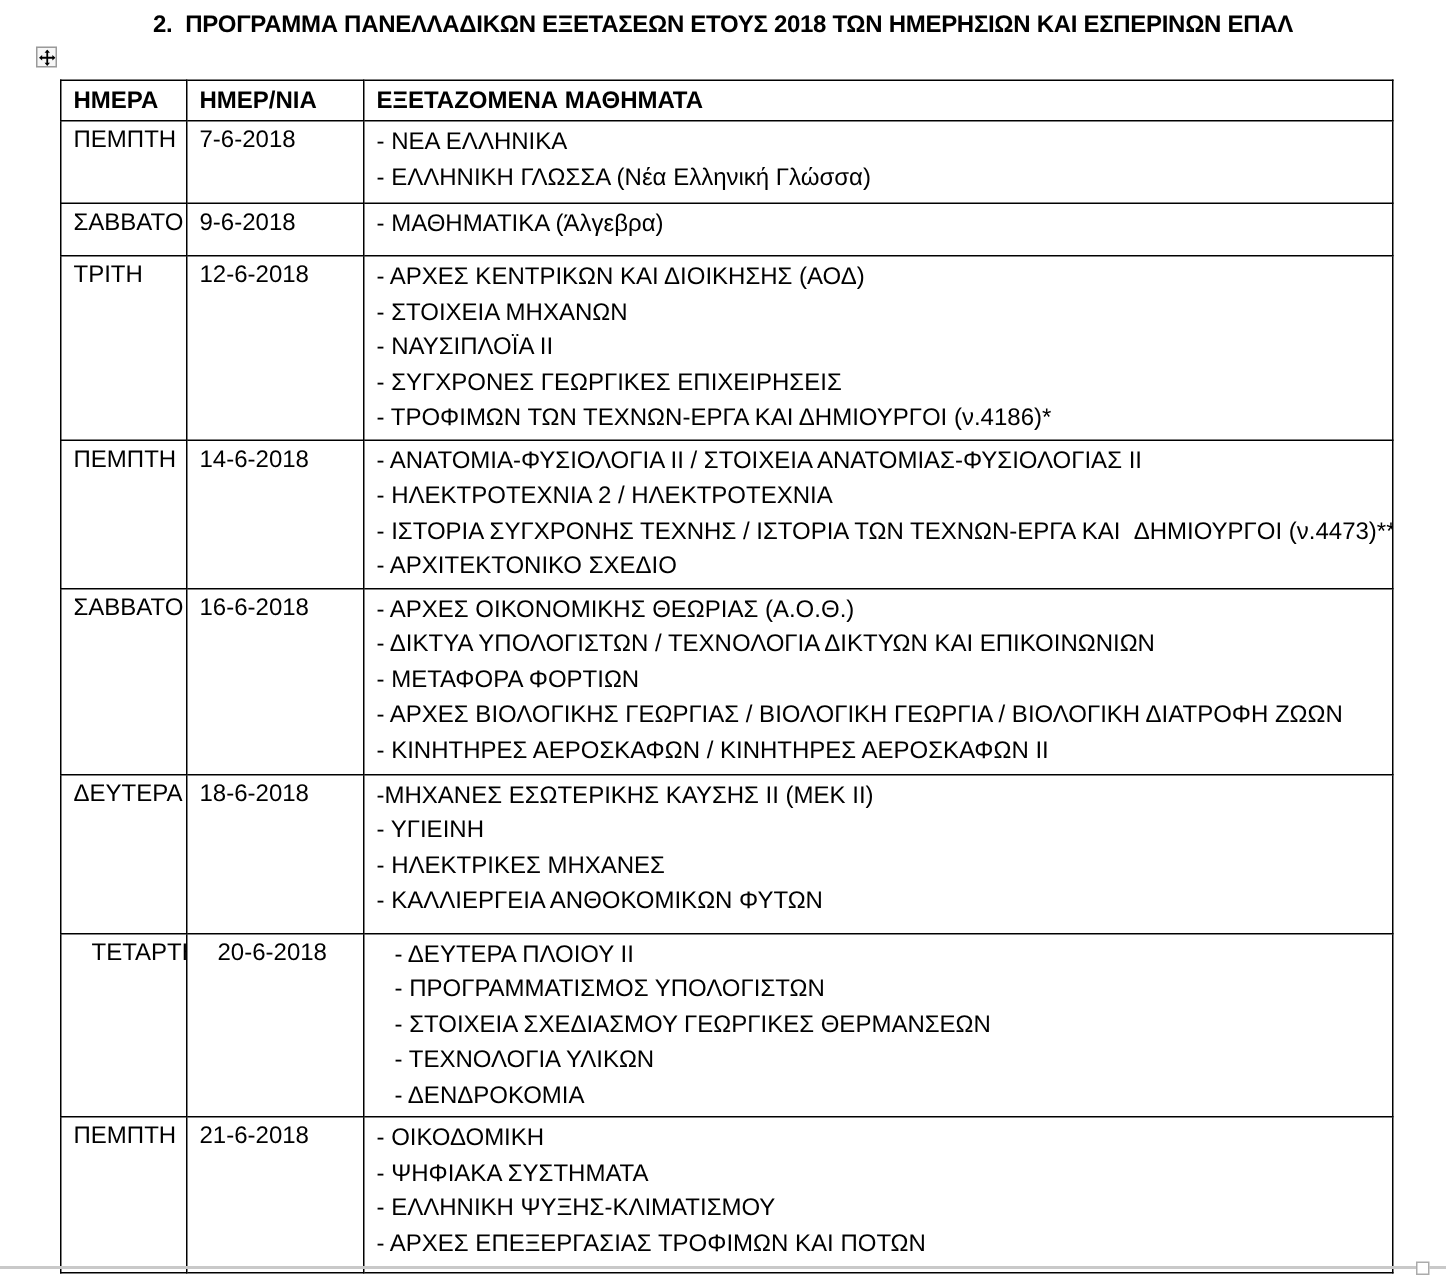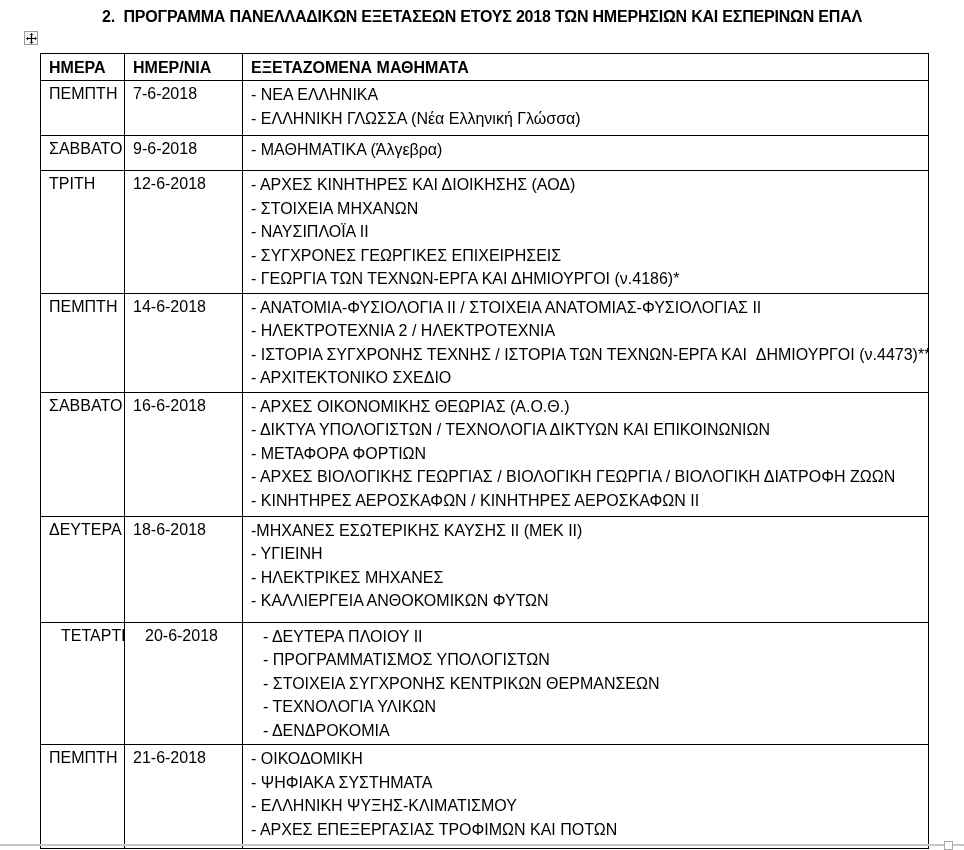--- a/index.html
+++ b/index.html
@@ -134,25 +134,25 @@
         <td class="day">ΣΑΒΒΑΤΟ</td>
         <td class="date">9-6-2018</td>
         <td class="subjects">
           <div class="subject-line">- ΜΑΘΗΜΑΤΙΚΑ (Άλγεβρα)</div>
         </td>
       </tr>
       <tr>
         <td class="day">ΤΡΙΤΗ</td>
         <td class="date">12-6-2018</td>
         <td class="subjects">
-          <div class="subject-line">- ΑΡΧΕΣ ΚΙΝΗΤΗΡΕΣ ΚΑΙ ΔΙΟΙΚΗΣΗΣ (ΑΟΔ)</div>
+          <div class="subject-line">- ΑΡΧΕΣ ΚΕΝΤΡΙΚΩΝ ΚΑΙ ΔΙΟΙΚΗΣΗΣ (ΑΟΔ)</div>
           <div class="subject-line">- ΣΤΟΙΧΕΙΑ ΜΗΧΑΝΩΝ</div>
           <div class="subject-line">- ΝΑΥΣΙΠΛΟΪΑ ΙΙ</div>
           <div class="subject-line">- ΣΥΓΧΡΟΝΕΣ ΓΕΩΡΓΙΚΕΣ ΕΠΙΧΕΙΡΗΣΕΙΣ</div>
-          <div class="subject-line">- ΓΕΩΡΓΙΑ ΤΩΝ ΤΕΧΝΩΝ-ΕΡΓΑ ΚΑΙ ΔΗΜΙΟΥΡΓΟΙ (ν.4186)*</div>
+          <div class="subject-line">- ΤΡΟΦΙΜΩΝ ΤΩΝ ΤΕΧΝΩΝ-ΕΡΓΑ ΚΑΙ ΔΗΜΙΟΥΡΓΟΙ (ν.4186)*</div>
         </td>
       </tr>
       <tr>
         <td class="day">ΠΕΜΠΤΗ</td>
         <td class="date">14-6-2018</td>
         <td class="subjects">
           <div class="subject-line">- ΑΝΑΤΟΜΙΑ-ΦΥΣΙΟΛΟΓΙΑ ΙΙ / ΣΤΟΙΧΕΙΑ ΑΝΑΤΟΜΙΑΣ-ΦΥΣΙΟΛΟΓΙΑΣ ΙΙ</div>
           <div class="subject-line">- ΗΛΕΚΤΡΟΤΕΧΝΙΑ 2 / ΗΛΕΚΤΡΟΤΕΧΝΙΑ</div>
           <div class="subject-line">- ΙΣΤΟΡΙΑ ΣΥΓΧΡΟΝΗΣ ΤΕΧΝΗΣ / ΙΣΤΟΡΙΑ ΤΩΝ ΤΕΧΝΩΝ-ΕΡΓΑ ΚΑΙ &nbsp;ΔΗΜΙΟΥΡΓΟΙ (ν.4473)**</div>
           <div class="subject-line">- ΑΡΧΙΤΕΚΤΟΝΙΚΟ ΣΧΕΔΙΟ</div>
@@ -178,21 +178,21 @@
           <div class="subject-line">- ΗΛΕΚΤΡΙΚΕΣ ΜΗΧΑΝΕΣ</div>
           <div class="subject-line">- ΚΑΛΛΙΕΡΓΕΙΑ ΑΝΘΟΚΟΜΙΚΩΝ ΦΥΤΩΝ</div>
         </td>
       </tr>
       <tr>
         <td class="day">ΤΕΤΑΡΤΗ</td>
         <td class="date">20-6-2018</td>
         <td class="subjects">
           <div class="subject-line">- ΔΕΥΤΕΡΑ ΠΛΟΙΟΥ ΙΙ</div>
           <div class="subject-line">- ΠΡΟΓΡΑΜΜΑΤΙΣΜΟΣ ΥΠΟΛΟΓΙΣΤΩΝ</div>
-          <div class="subject-line">- ΣΤΟΙΧΕΙΑ ΣΥΓΧΡΟΝΗΣ ΚΕΝΤΡΙΚΩΝ ΘΕΡΜΑΝΣΕΩΝ</div>
+          <div class="subject-line">- ΣΤΟΙΧΕΙΑ ΣΧΕΔΙΑΣΜΟΥ ΓΕΩΡΓΙΚΕΣ ΘΕΡΜΑΝΣΕΩΝ</div>
           <div class="subject-line">- ΤΕΧΝΟΛΟΓΙΑ ΥΛΙΚΩΝ</div>
           <div class="subject-line">- ΔΕΝΔΡΟΚΟΜΙΑ</div>
         </td>
       </tr>
       <tr>
         <td class="day">ΠΕΜΠΤΗ</td>
         <td class="date">21-6-2018</td>
         <td class="subjects">
           <div class="subject-line">- ΟΙΚΟΔΟΜΙΚΗ</div>
           <div class="subject-line">- ΨΗΦΙΑΚΑ ΣΥΣΤΗΜΑΤΑ</div>

